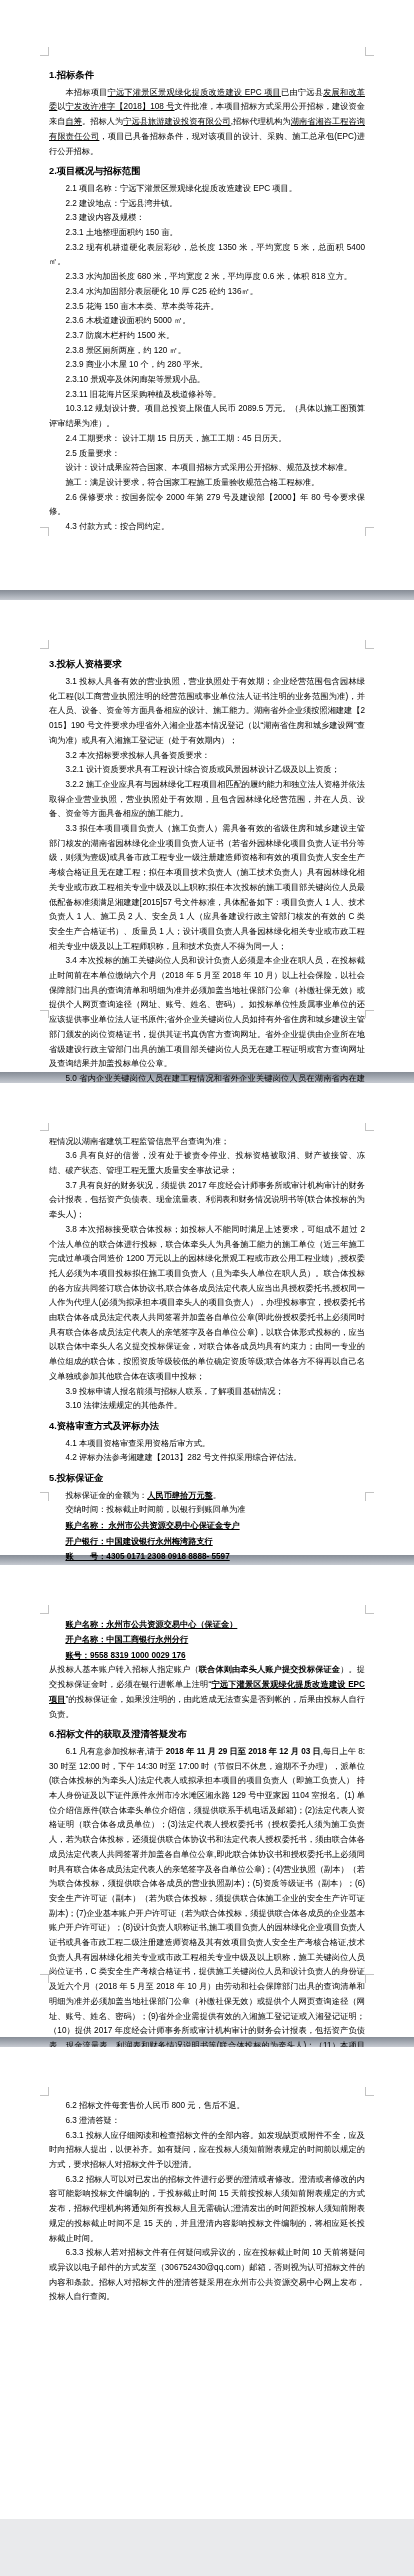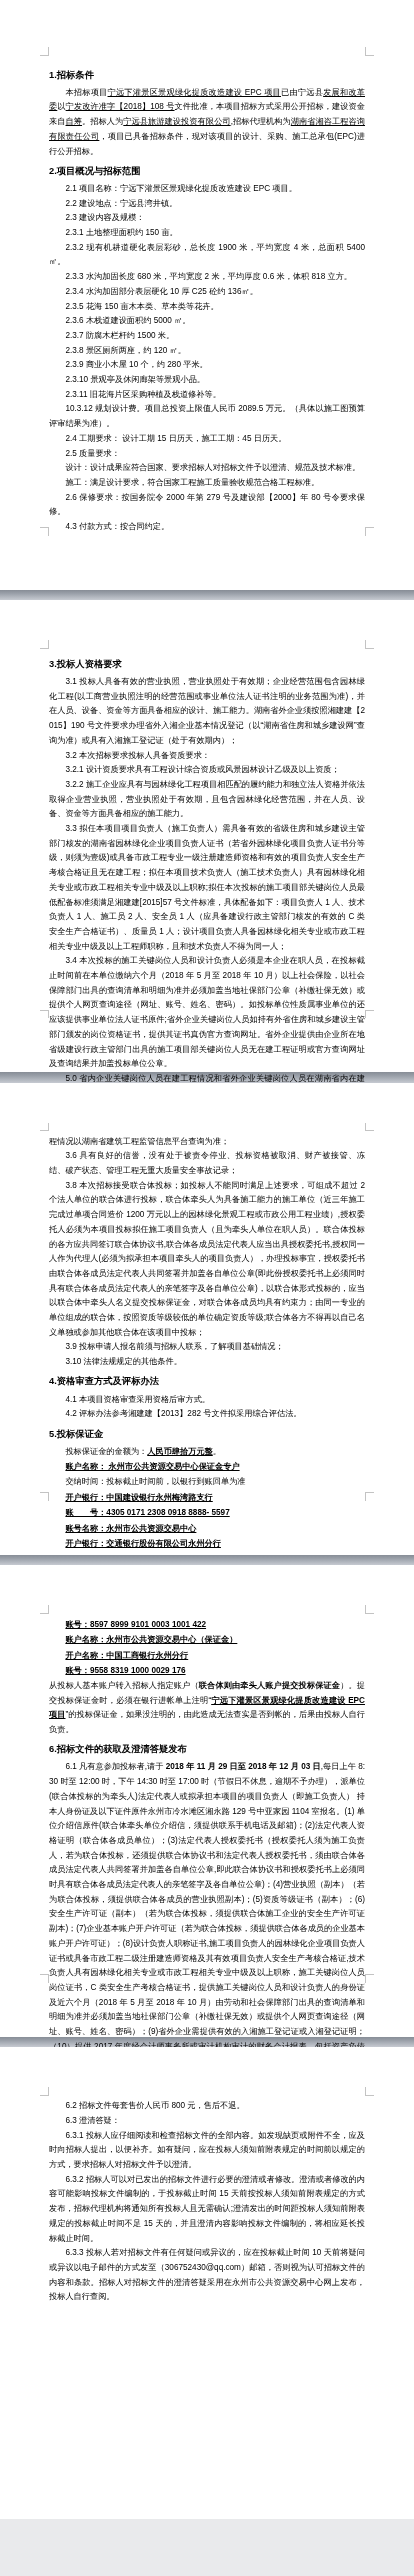--- a/index.html
+++ b/index.html
@@ -48,34 +48,34 @@
   <div class="cm bl"></div>
   <div class="cm br"></div>
   <div class="page-content">
       <div class="blk s-h">1.招标条件</div>
       <div class="blk s-pi"><span>本招标项目</span><span class="ru">宁远下灌景区景观绿化提质改造建设 EPC 项目</span><span>已由宁远县</span><span class="ru">发展和改革委</span><span>以</span><span class="ru">宁发改许准字【2018】108 号</span><span>文件批准，本项目招标方式采用公开招标，建设资金来自</span><span class="ru">自筹</span><span>。招标人为</span><span class="ru">宁远县旅游建设投资有限公司</span><span>,招标代理机构为</span><span class="ru">湖南省湘咨工程咨询有限责任公司</span><span>，项目已具备招标条件，现对该项目的设计、采购、施工总承包(EPC)进行公开招标。</span></div>
       <div class="blk s-h">2.项目概况与招标范围</div>
       <div class="blk s-pi">2.1 项目名称：宁远下灌景区景观绿化提质改造建设 EPC 项目。</div>
       <div class="blk s-pi">2.2 建设地点：宁远县湾井镇。</div>
       <div class="blk s-pi">2.3 建设内容及规模：</div>
       <div class="blk s-pi">2.3.1 土地整理面积约 150 亩。</div>
-      <div class="blk s-pi">2.3.2 现有机耕道硬化表层彩砂，总长度 1900 米，平均宽度 4 米，总面积 5400 ㎡。</div>
+      <div class="blk s-pi">2.3.2 现有机耕道硬化表层彩砂，总长度 1350 米，平均宽度 5 米，总面积 5400 ㎡。</div>
       <div class="blk s-pi">2.3.3 水沟加固长度 680 米，平均宽度 2 米，平均厚度 0.6 米，体积 818 立方。</div>
       <div class="blk s-pi">2.3.4 水沟加固部分表层硬化 10 厚 C25 砼约 136㎡。</div>
       <div class="blk s-pi">2.3.5 花海 150 亩木本类、草本类等花卉。</div>
       <div class="blk s-pi">2.3.6 木栈道建设面积约 5000 ㎡。</div>
       <div class="blk s-pi">2.3.7 防腐木栏杆约 1500 米。</div>
       <div class="blk s-pi">2.3.8 景区厕所两座，约 120 ㎡。</div>
       <div class="blk s-pi">2.3.9 商业小木屋 10 个，约 280 平米。</div>
       <div class="blk s-pi">2.3.10 景观亭及休闲廊架等景观小品。</div>
       <div class="blk s-pi">2.3.11 旧花海片区采购种植及栈道修补等。</div>
       <div class="blk s-pi">10.3.12 规划设计费。项目总投资上限值人民币 2089.5 万元。（具体以施工图预算评审结果为准）。</div>
       <div class="blk s-pi">2.4 工期要求： 设计工期 15 日历天，施工工期：45 日历天。</div>
       <div class="blk s-pi">2.5 质量要求：</div>
-      <div class="blk s-pi">设计：设计成果应符合国家、要求招标人对招标文件予以澄清、规范及技术标准。</div>
+      <div class="blk s-pi">设计：设计成果应符合国家、本项目招标方式采用公开招标、规范及技术标准。</div>
       <div class="blk s-pi">施工：满足设计要求，符合国家工程施工质量验收规范合格工程标准。</div>
       <div class="blk s-pi">2.6 保修要求：按国务院令 2000 年第 279 号及建设部【2000】年 80 号令要求保修。</div>
       <div class="blk s-pi">4.3 付款方式：按合同约定。</div>
     </div>
 </section>
 <div class="page-gap"></div>
 
 <section class="page mid" id="page-2">
   <div class="cm tl"></div>
   <div class="cm tr"></div>
@@ -95,45 +95,45 @@
 <div class="page-gap"></div>
 
 <section class="page mid" id="page-3">
   <div class="cm tl"></div>
   <div class="cm tr"></div>
   <div class="cm bl"></div>
   <div class="cm br"></div>
   <div class="page-content">
       <div class="blk s-pc">程情况以湖南省建筑工程监管信息平台查询为准；</div>
       <div class="blk s-pi">3.6 具有良好的信誉，没有处于被责令停业、投标资格被取消、财产被接管、冻结、破产状态、管理工程无重大质量安全事故记录；</div>
+      <div class="blk s-pi">3.7 具有良好的财务状况，须提供 2017 年度经会计师事务所或审计机构审计的财务会计报表，包括资产负债表、现金流量表、利润表和财务情况说明书等(联合体投标的为牵头人)；</div>
       <div class="blk s-pi">3.8 本次招标接受联合体投标；如投标人不能同时满足上述要求，可组成不超过 2 个法人单位的联合体进行投标，联合体牵头人为具备施工能力的施工单位（近三年施工完成过单项合同造价 1200 万元以上的园林绿化景观工程或市政公用工程业绩）,授权委托人必须为本项目投标拟任施工项目负责人（且为牵头人单位在职人员）。联合体投标的各方应共同签订联合体协议书,联合体各成员法定代表人应当出具授权委托书,授权同一人作为代理人(必须为拟承担本项目牵头人的项目负责人），办理投标事宜，授权委托书由联合体各成员法定代表人共同签署并加盖各自单位公章(即此份授权委托书上必须同时具有联合体各成员法定代表人的亲笔签字及各自单位公章)，以联合体形式投标的，应当以联合体中牵头人名义提交投标保证金，对联合体各成员均具有约束力；由同一专业的单位组成的联合体，按照资质等级较低的单位确定资质等级;联合体各方不得再以自己名义单独或参加其他联合体在该项目中投标；</div>
       <div class="blk s-pi">3.9 投标申请人报名前须与招标人联系，了解项目基础情况；</div>
       <div class="blk s-pi">3.10 法律法规规定的其他条件。</div>
       <div class="blk s-h">4.资格审查方式及评标办法</div>
       <div class="blk s-pi">4.1 本项目资格审查采用资格后审方式。</div>
       <div class="blk s-pi">4.2 评标办法参考湘建建【2013】282 号文件拟采用综合评估法。</div>
       <div class="blk s-h">5.投标保证金</div>
       <div class="blk s-pi"><span>投标保证金的金额为：</span><span class="rb ru">人民币肆拾万元整</span><span>。</span></div>
+      <div class="blk s-pi">交纳时间：投标截止时间前，以银行到账回单为准</div>
       <div class="blk s-bu">账户名称： 永州市公共资源交易中心保证金专户</div>
-      <div class="blk s-pi">交纳时间：投标截止时间前，以银行到账回单为准</div>
       <div class="blk s-bu">开户银行：中国建设银行永州梅湾路支行</div>
       <div class="blk s-bu">账　　号：4305 0171 2308 0918 8888- 5597</div>
       <div class="blk s-bu">账号名称：永州市公共资源交易中心</div>
       <div class="blk s-bu">开户银行：交通银行股份有限公司永州分行</div>
     </div>
 </section>
 <div class="page-gap"></div>
 
 <section class="page mid" id="page-4">
   <div class="cm tl"></div>
   <div class="cm tr"></div>
   <div class="cm bl"></div>
   <div class="cm br"></div>
   <div class="page-content">
-      <div class="blk s-bu">账号：8597 8999 9101 0003 1001 422</div>
       <div class="blk s-bu">账户名称：永州市公共资源交易中心（保证金）</div>
       <div class="blk s-bu">开户名称：中国工商银行永州分行</div>
       <div class="blk s-bu">账号：9558 8319 1000 0029 176</div>
       <div class="blk s-p"><span>从投标人基本账户转入招标人指定账户（</span><span class="rb">联合体则由牵头人账户提交投标保证金</span><span>）。提交投标保证金时，必须在银行进帐单上注明“</span><span class="rb ru">宁远下灌景区景观绿化提质改造建设 EPC 项目</span><span>”的投标保证金，如果没注明的，由此造成无法查实是否到帐的，后果由投标人自行负责。</span></div>
       <div class="blk s-h">6.招标文件的获取及澄清答疑发布</div>
       <div class="blk s-pi"><span>6.1 凡有意参加投标者,请于 </span><span class="rb">2018 年 11 月 29 日至 2018 年 12 月 03 日</span><span>,每日上午 8:30 时至 12:00 时，下午 14:30 时至 17:00 时（节假日不休息，逾期不予办理），派单位(联合体投标的为牵头人)法定代表人或拟承担本项目的项目负责人（即施工负责人） 持本人身份证及以下证件原件永州市冷水滩区湘永路 129 号中亚家园 1104 室报名。(1) 单位介绍信原件(联合体牵头单位介绍信，须提供联系手机电话及邮箱)；(2)法定代表人资格证明（联合体各成员单位）；(3)法定代表人授权委托书（授权委托人须为施工负责人，若为联合体投标，还须提供联合体协议书和法定代表人授权委托书，须由联合体各成员法定代表人共同签署并加盖各自单位公章,即此联合体协议书和授权委托书上必须同时具有联合体各成员法定代表人的亲笔签字及各自单位公章)；(4)营业执照（副本）（若为联合体投标，须提供联合体各成员的营业执照副本)；(5)资质等级证书（副本）；(6)安全生产许可证（副本）（若为联合体投标，须提供联合体施工企业的安全生产许可证副本)；(7)企业基本账户开户许可证（若为联合体投标，须提供联合体各成员的企业基本账户开户许可证）；(8)设计负责人职称证书,施工项目负责人的园林绿化企业项目负责人证书或具备市政工程二级注册建造师资格及其有效项目负责人安全生产考核合格证,技术负责人具有园林绿化相关专业或市政工程相关专业中级及以上职称，施工关键岗位人员岗位证书，C 类安全生产考核合格证书，提供施工关键岗位人员和设计负责人的身份证及近六个月（2018 年 5 月至 2018 年 10 月）由劳动和社会保障部门出具的查询清单和明细为准并必须加盖当地社保部门公章（补缴社保无效）或提供个人网页查询途径（网址、账号、姓名、密码）；(9)省外企业需提供有效的入湘施工登记证或入湘登记证明；（10）提供 2017 年度经会计师事务所或审计机构审计的财务会计报表，包括资产负债表、现金流量表、利润表和财务情况说明书等(联合体投标的为牵头人)；（11）本项目招标公告投标人资格要求的其他资料。以上所有资料验原件并提供加盖公章复印件二套并胶装成册。</span></div>
     </div>
 </section>
 <div class="page-gap"></div>
 

